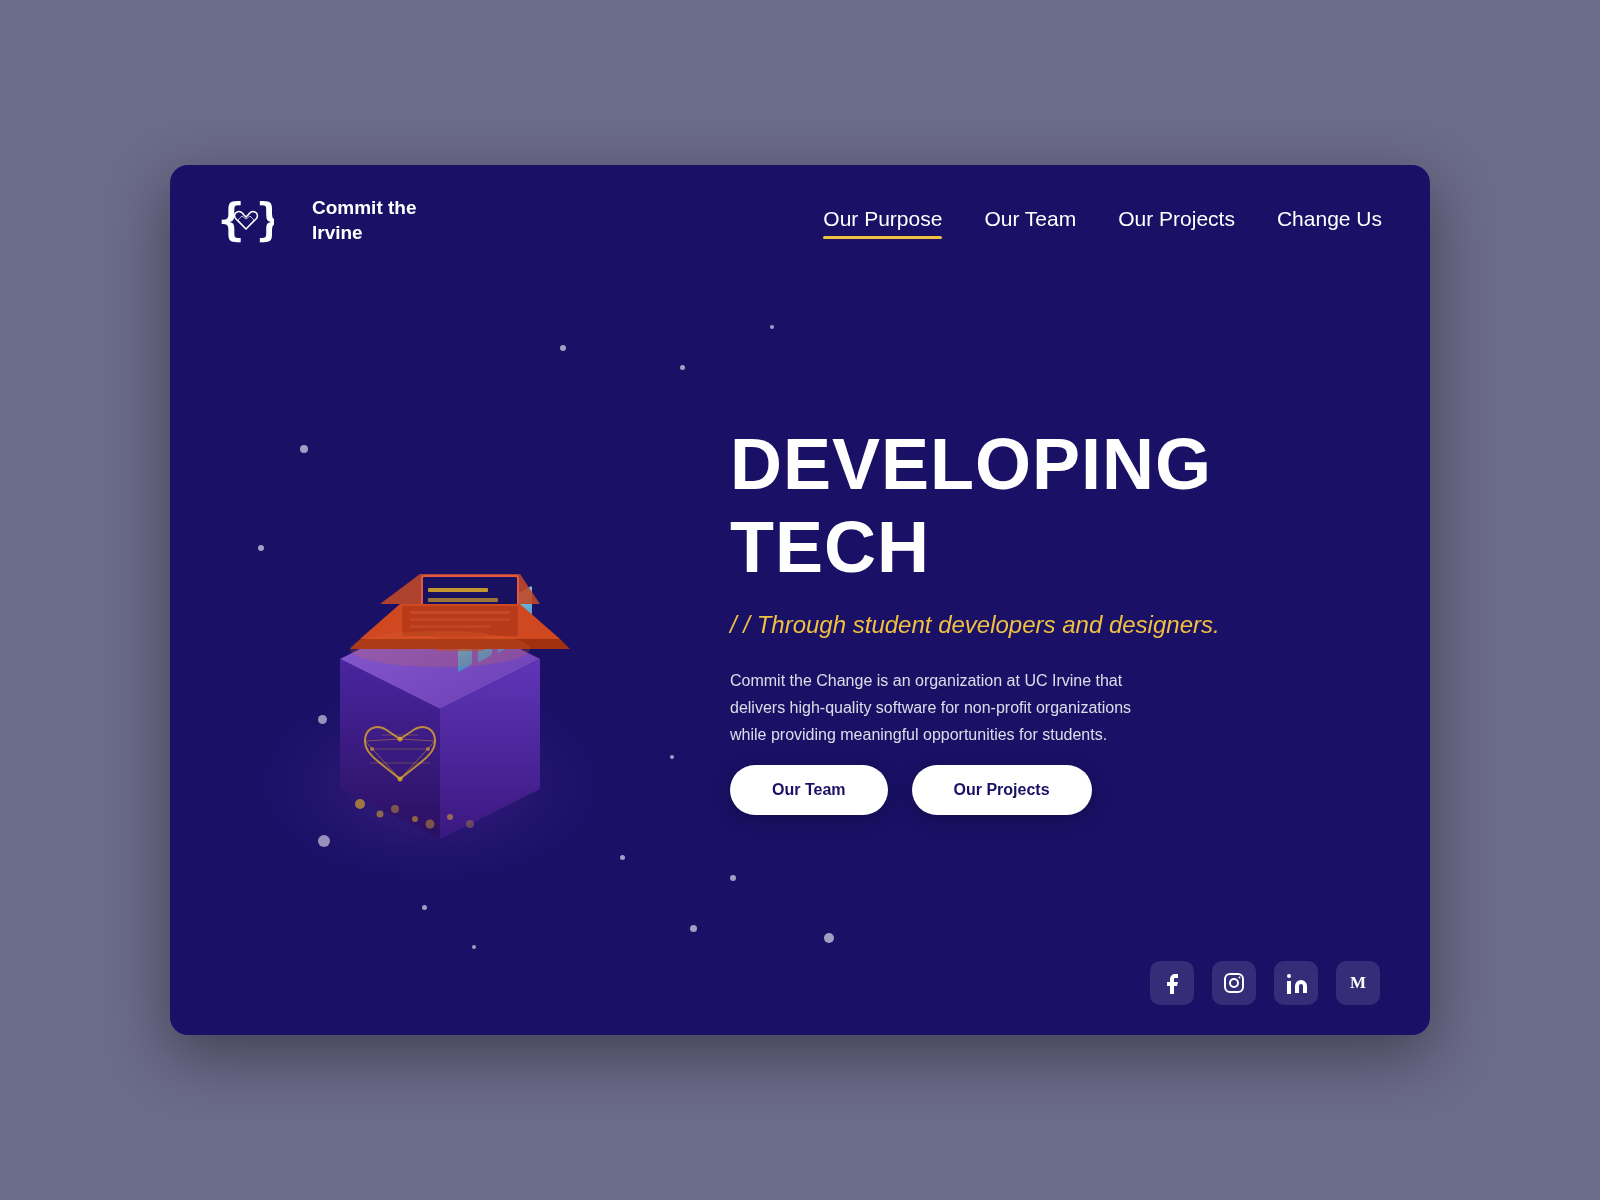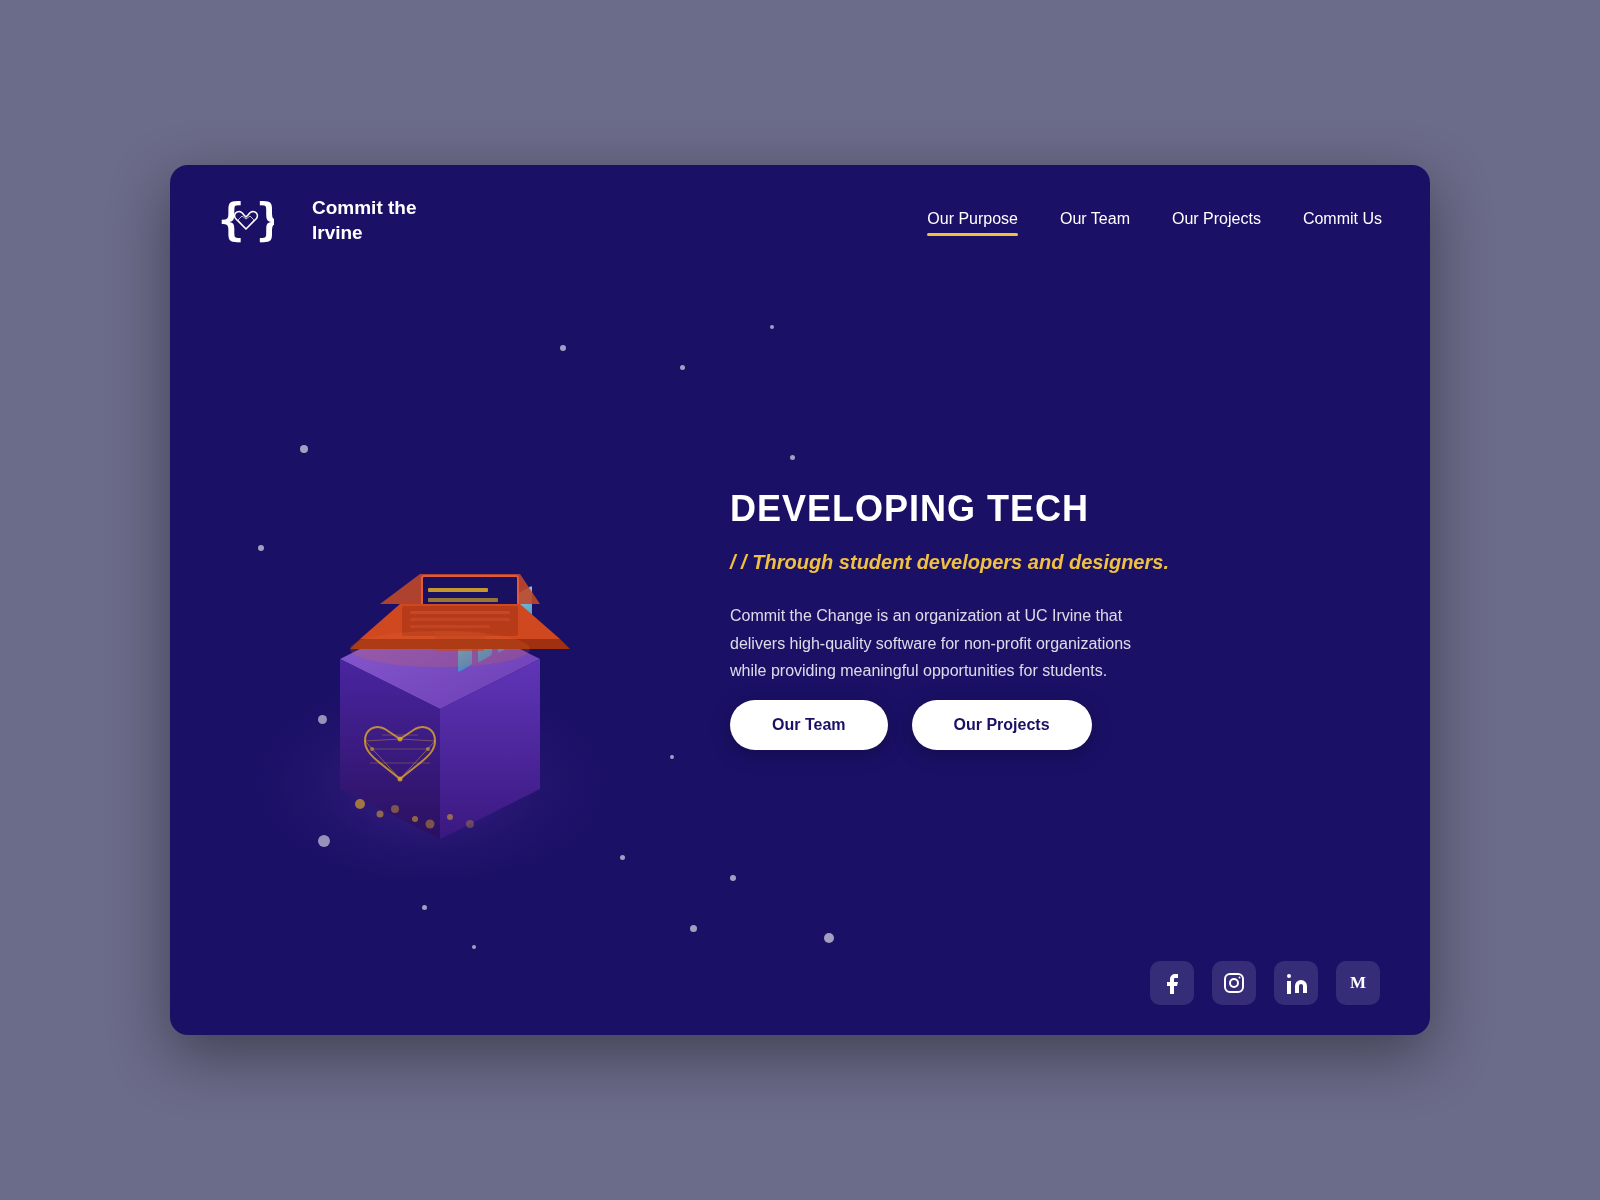--- a/index.html
+++ b/index.html
@@ -55,21 +55,21 @@
     }
 
     .nav-links {
       display: flex;
       align-items: center;
       gap: 42px;
     }
 
     .nav-link {
       color: #ffffff;
-      font-size: 16px;
+      font-size: 21px;
       font-weight: 500;
       cursor: pointer;
       text-decoration: none;
       position: relative;
       padding-bottom: 4px;
     }
 
     .nav-link.active::after {
       content: '';
       position: absolute;
@@ -100,32 +100,32 @@
 
     
     .text-content {
       flex: 1;
       padding-left: 60px;
       padding-bottom: 40px;
     }
 
     .hero-title {
       color: #ffffff;
-      font-size: 36px;
+      font-size: 72px;
       font-weight: 900;
       line-height: 1.15;
       text-transform: uppercase;
       letter-spacing: 1px;
       margin-bottom: 22px;
     }
 
     .hero-subtitle {
       color: #f0c040;
-      font-size: 20px;
-      font-weight: 700;
+      font-size: 24px;
+      font-weight: 400;
       margin-bottom: 28px;
       font-style: italic;
     }
 
     .hero-description {
       color: rgba(255,255,255,0.85);
       font-size: 16px;
       line-height: 1.7;
       max-width: 420px;
       margin-bottom: 16px;
@@ -218,21 +218,21 @@
       <div class="logo-text">
         <span>Commit the</span><br>
         <span>Irvine</span>
       </div>
     </div>
 
     <div class="nav-links">
       <a class="nav-link active">Our Purpose</a>
       <a class="nav-link">Our Team</a>
       <a class="nav-link">Our Projects</a>
-      <a class="nav-link">Commit Us</a>
+      <a class="nav-link">Change Us</a>
     </div>
   </nav>
 
   <div class="main-content">
 
     <div class="illustration-area">
 
       <svg viewBox="0 0 420 520" style="position:absolute;top:0;left:0;width:420px;height:520px;" xmlns="http://www.w3.org/2000/svg">
 
         <defs>

